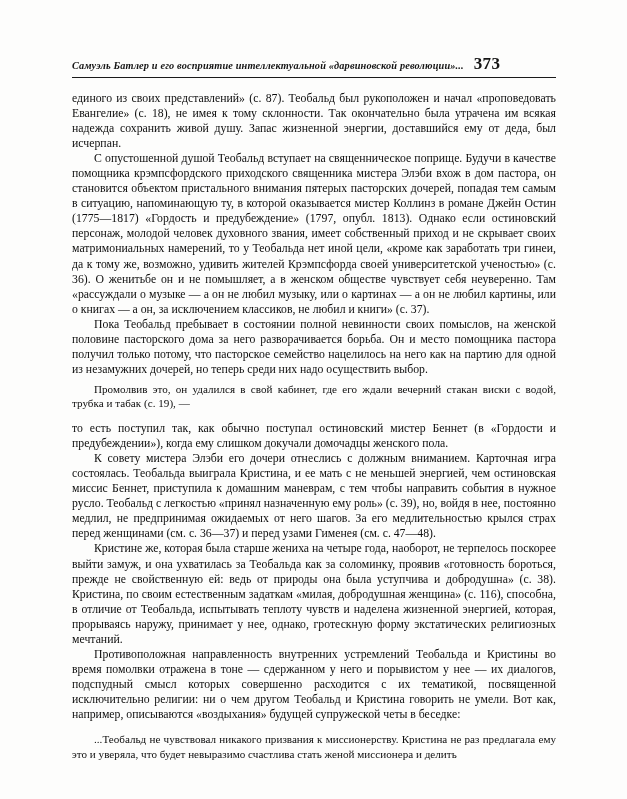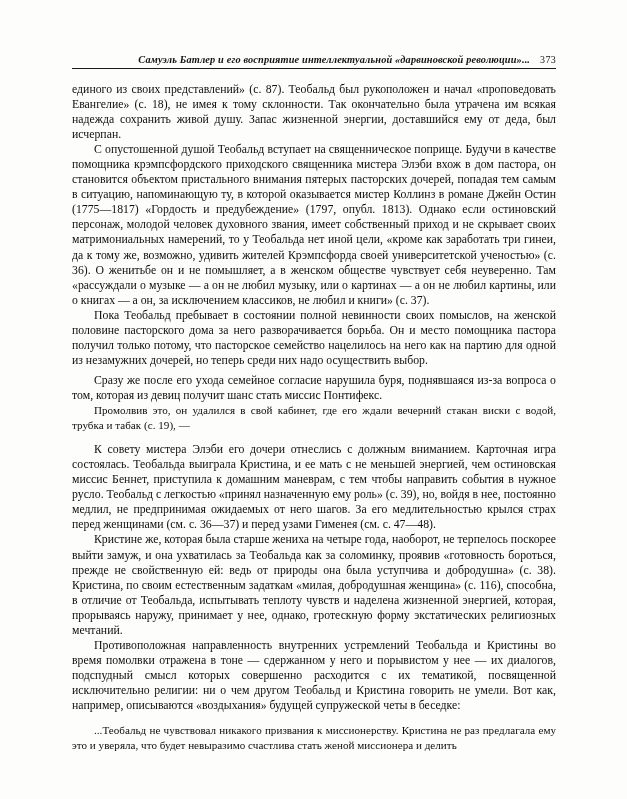--- a/index.html
+++ b/index.html
@@ -28,36 +28,36 @@
     position: absolute;
     left: 72px;
     top: 54px;
     width: 484px;
   }
 
   
   .header {
     display: flex;
     align-items: baseline;
-    justify-content: flex-end;
+    justify-content: flex-start;
     width: 100%;
     padding-bottom: 2px;
   }
   .header-title {
     font-style: italic;
     font-weight: bold;
     font-size: 10.3px;
     letter-spacing: 0.15px;
     white-space: nowrap;
     overflow: hidden;
     color: #141414;
   }
   .header-folio {
-    font-size: 10px;
-    font-weight: normal;
+    font-size: 17px;
+    font-weight: bold;
     color: #141414;
     padding-left: 10px;
     letter-spacing: 0.3px;
   }
   .header-rule {
     width: 100%;
     height: 1px;
     background: #1a1a1a;
     margin-top: 1px;
     margin-bottom: 13px;
@@ -110,27 +110,27 @@
     <div class="body-text">
 
       <p class="para noindent">единого из своих представлений» (с. 87). Теобальд был рукоположен и начал «проповедовать Евангелие» (с. 18), не имея к тому склонности. Так окончательно была утрачена им всякая надежда сохранить живой душу. Запас жизненной энергии, доставшийся ему от деда, был исчерпан.</p>
 
       <p class="para">С опустошенной душой Теобальд вступает на священническое поприще. Будучи в качестве помощника крэмпсфордского приходского священника мистера Элэби вхож в дом пастора, он становится объектом пристального внимания пятерых пасторских дочерей, попадая тем самым в ситуацию, напоминающую ту, в которой оказывается мистер Коллинз в романе Джейн Остин (1775—1817) «Гордость и предубеждение» (1797, опубл. 1813). Однако если остиновский персонаж, молодой человек духовного звания, имеет собственный приход и не скрывает своих матримониальных намерений, то у Теобальда нет иной цели, «кроме как заработать три гинеи, да к тому же, возможно, удивить жителей Крэмпсфорда своей университетской ученостью» (с. 36). О женитьбе он и не помышляет, а в женском обществе чувствует себя неуверенно. Там «рассуждали о музыке — а он не любил музыку, или о картинах — а он не любил картины, или о книгах — а он, за исключением классиков, не любил и книги» (с. 37).</p>
 
       <p class="para">Пока Теобальд пребывает в состоянии полной невинности своих помыслов, на женской половине пасторского дома за него разворачивается борьба. Он и место помощника пастора получил только потому, что пасторское семейство нацелилось на него как на партию для одной из незамужних дочерей, но теперь среди них надо осуществить выбор.</p>
 
       <div class="spacer-sm"></div>
 
-      <p class="para">Сразу же после его ухода семейное согласие нарушила буря, поднявшаяся из-за вопроса о том, которая из девиц получит шанс стать миссис Понтифекс.</p>
 
 
       <p class="quote">Промолвив это, он удалился в свой кабинет, где его ждали вечерний стакан виски с водой, трубка и табак (с. 19), —</p>
 
       <div class="spacer-md"></div>
 
+      <p class="para noindent">то есть поступил так, как обычно поступал остиновский мистер Беннет (в «Гордости и предубеждении»), когда ему слишком докучали домочадцы женского пола.</p>
 
       <p class="para">К совету мистера Элэби его дочери отнеслись с должным вниманием. Карточная игра состоялась. Теобальда выиграла Кристина, и ее мать с не меньшей энергией, чем остиновская миссис Беннет, приступила к домашним маневрам, с тем чтобы направить события в нужное русло. Теобальд с легкостью «принял назначенную ему роль» (с. 39), но, войдя в нее, постоянно медлил, не предпринимая ожидаемых от него шагов. За его медлительностью крылся страх перед женщинами (см. с. 36—37) и перед узами Гименея (см. с. 47—48).</p>
 
       <p class="para">Кристине же, которая была старше жениха на четыре года, наоборот, не терпелось поскорее выйти замуж, и она ухватилась за Теобальда как за соломинку, проявив «готовность бороться, прежде не свойственную ей: ведь от природы она была уступчива и добродушна» (с. 38). Кристина, по своим естественным задаткам «милая, добродушная женщина» (с. 116), способна, в отличие от Теобальда, испытывать теплоту чувств и наделена жизненной энергией, которая, прорываясь наружу, принимает у нее, однако, гротескную форму экстатических религиозных мечтаний.</p>
 
       <p class="para">Противоположная направленность внутренних устремлений Теобальда и Кристины во время помолвки отражена в тоне — сдержанном у него и порывистом у нее — их диалогов, подспудный смысл которых совершенно расходится с их тематикой, посвященной исключительно религии: ни о чем другом Теобальд и Кристина говорить не умели. Вот как, например, описываются «воздыхания» будущей супружеской четы в беседке:</p>
 
       <div class="spacer-md"></div>
 
       <p class="quote">...Теобальд не чувствовал никакого призвания к миссионерству. Кристина не раз предлагала ему это и уверяла, что будет невыразимо счастлива стать женой миссионера и делить</p>

